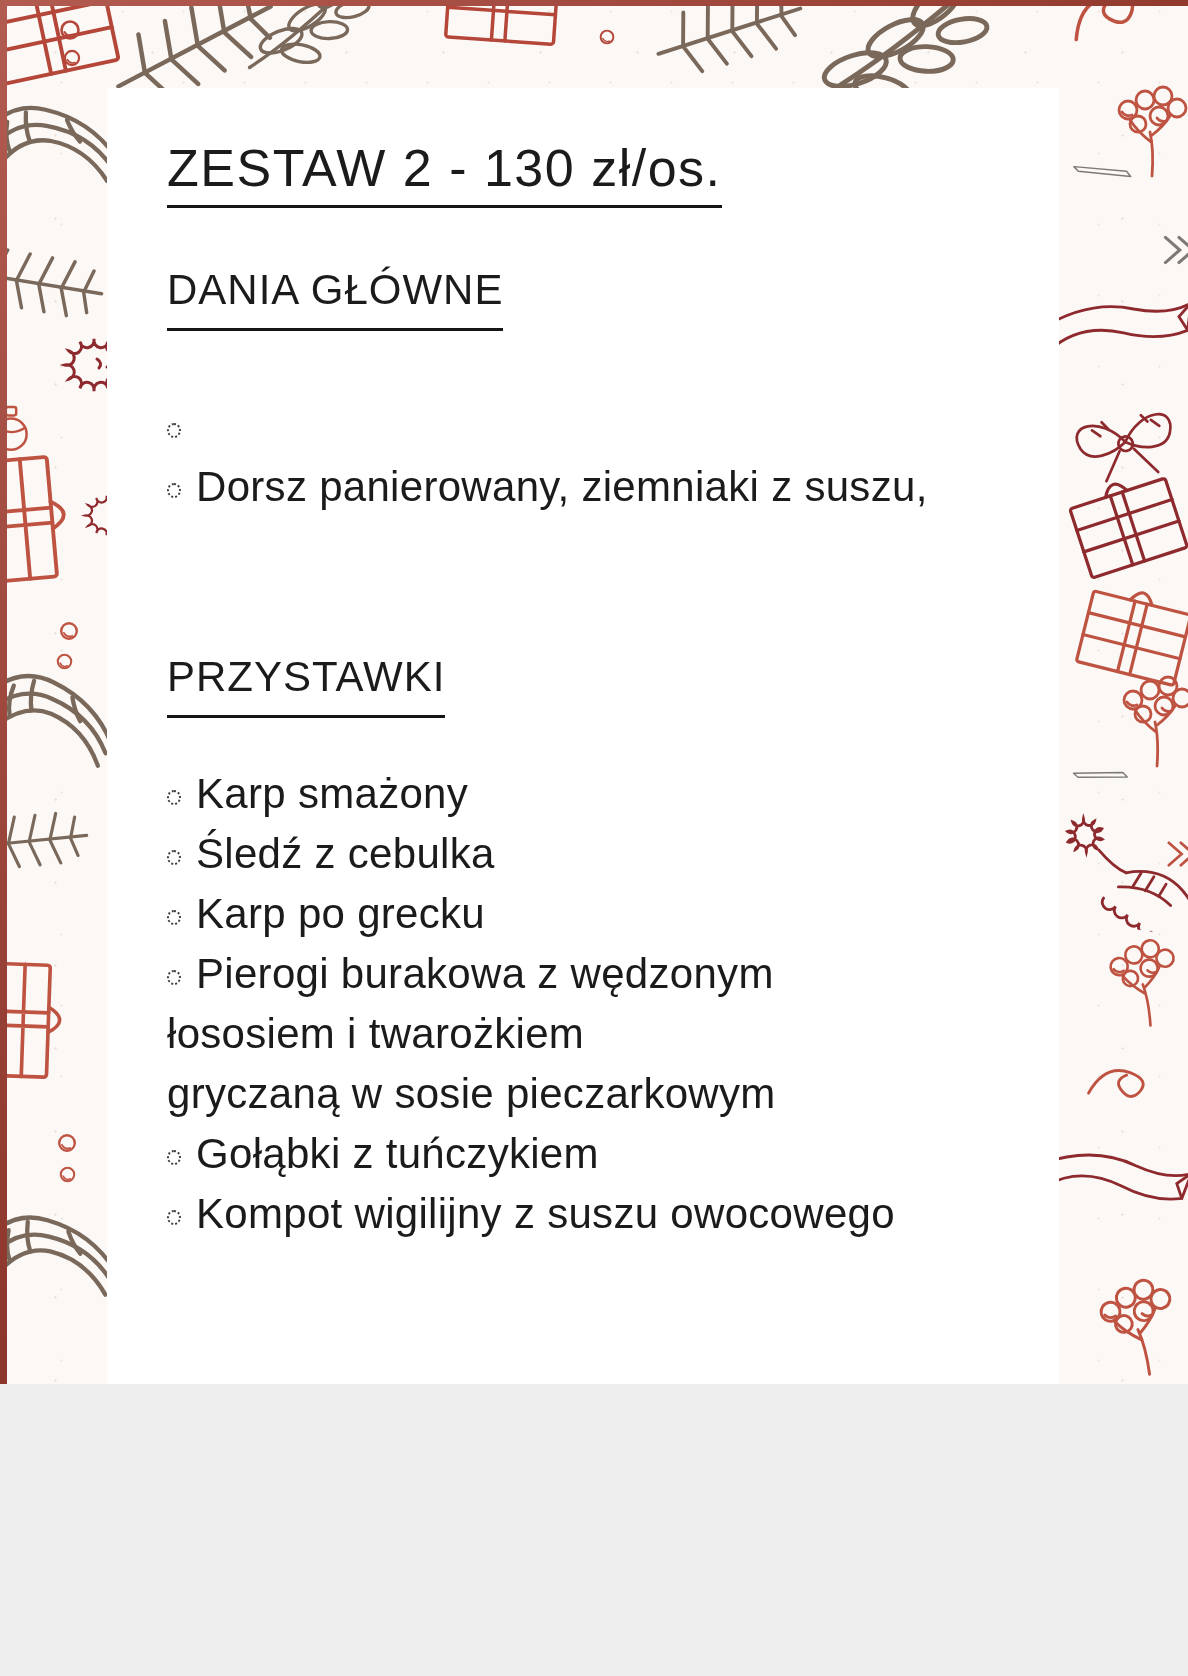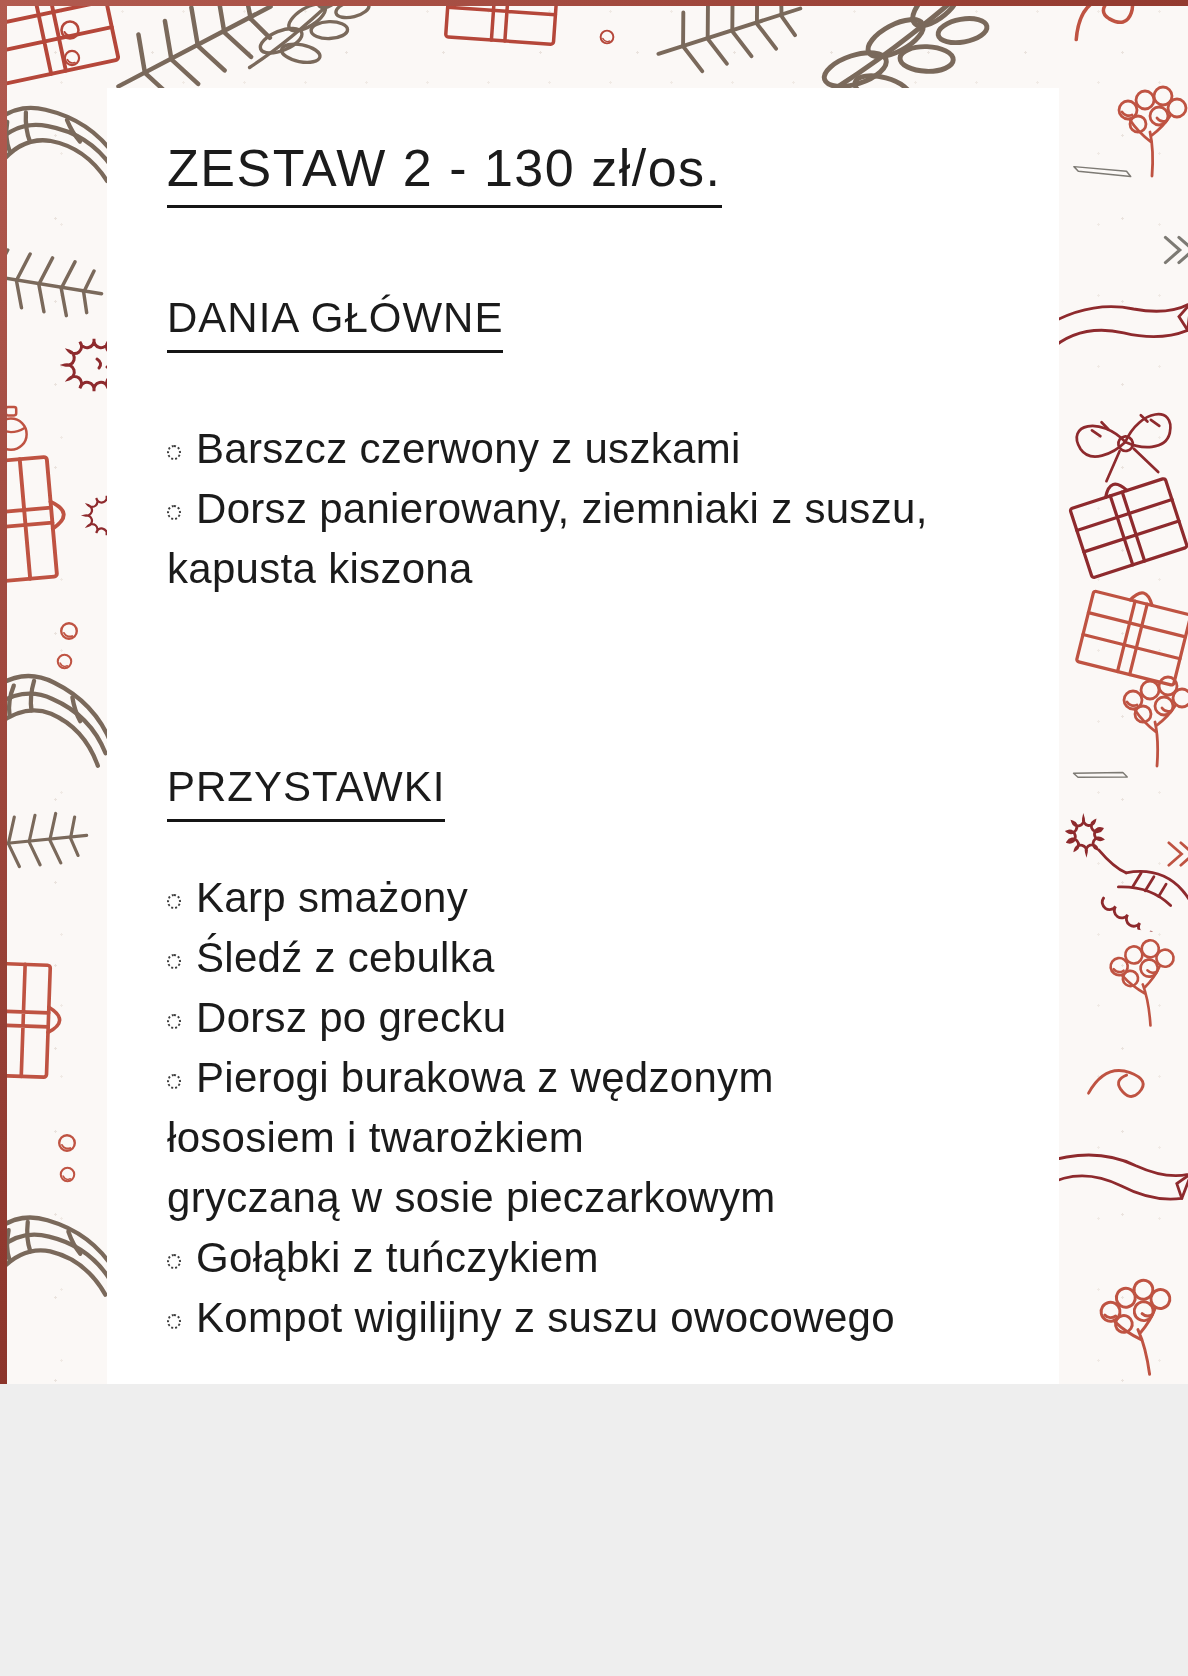--- a/index.html
+++ b/index.html
@@ -12,21 +12,21 @@
   .deco svg{display:block;width:100%;height:100%;overflow:visible;}
   .frame-top{position:absolute;left:0;top:0;width:100%;height:6px;z-index:6;
     background:linear-gradient(90deg,#b25b50,#933a2f);}
   .frame-left{position:absolute;left:0;top:0;width:7px;height:100%;z-index:6;
     background:linear-gradient(180deg,#b25b50,#8c352b);}
   .panel{position:absolute;left:107px;top:88px;width:952px;height:1344px;background:#ffffff;z-index:3;
     padding:0 0 0 60px;box-sizing:border-box;color:#1b1b1b;}
   .title{margin:50px 0 0 0;font-size:52px;font-weight:400;letter-spacing:1.5px;}
   .title .u{display:inline-block;border-bottom:3px solid #151515;padding-bottom:7px;}
   .h2{margin:0;font-weight:400;font-size:42px;letter-spacing:1px;}
-  .h2 .u{display:inline-block;border-bottom:3px solid #151515;padding-bottom:8px;margin-top:28px;}
+  .h2 .u{display:inline-block;border-bottom:3px solid #151515;padding-bottom:14px;}
   .h2.first{margin-top:58px;}
   .h2.second{margin-top:136px;}
   .menu-list{margin-top:66px;font-size:42px;letter-spacing:0.3px;}
   .menu-list.second{margin-top:46px;}
   .line{line-height:60px;white-space:nowrap;}
   .bullet{display:inline-block;width:14px;height:15px;border:2px dotted #3c3c3c;border-radius:50%;
     margin-right:15px;vertical-align:baseline;position:relative;top:-3px;box-sizing:border-box;background:transparent;}
   .brown{color:#7a695b;} .red{color:#bf5342;} .red2{color:#b5473a;} .darkred{color:#8e2a2d;} .gray{color:#7d7a74;}
 </style>
 </head>
@@ -412,31 +412,30 @@
         </svg>
       </div>
   </div>
 
   <div class="panel">
     <h1 class="title"><span class="u">ZESTAW 2 - 130 zł/os.</span></h1>
 
     <h2 class="h2 first"><span class="u">DANIA GŁÓWNE</span></h2>
 
     <div class="menu-list">
-      <div class="line"><span class="bullet"></span><span>Barszcz czerwony z uszkami</span></div>
+      <div class="line"><span class="bullet"></span></div>
       <div class="line"><span class="bullet"></span><span>Dorsz panierowany, ziemniaki z suszu,</span></div>
-      <div class="line"><span>kapusta kiszona</span></div>
     </div>
 
     <h2 class="h2 second"><span class="u">PRZYSTAWKI</span></h2>
 
     <div class="menu-list second">
       <div class="line"><span class="bullet"></span><span>Karp smażony</span></div>
       <div class="line"><span class="bullet"></span><span>Śledź z cebulka</span></div>
-      <div class="line"><span class="bullet"></span><span>Dorsz po grecku</span></div>
+      <div class="line"><span class="bullet"></span><span>Karp po grecku</span></div>
       <div class="line"><span class="bullet"></span><span>Pierogi burakowa z wędzonym</span></div>
       <div class="line"><span>łososiem i twarożkiem</span></div>
       <div class="line"><span>gryczaną w sosie pieczarkowym</span></div>
       <div class="line"><span class="bullet"></span><span>Gołąbki z tuńczykiem</span></div>
       <div class="line"><span class="bullet"></span><span>Kompot wigilijny z suszu owocowego</span></div>
     </div>
   </div>
 
   <div class="frame-top"></div>
   <div class="frame-left"></div>

